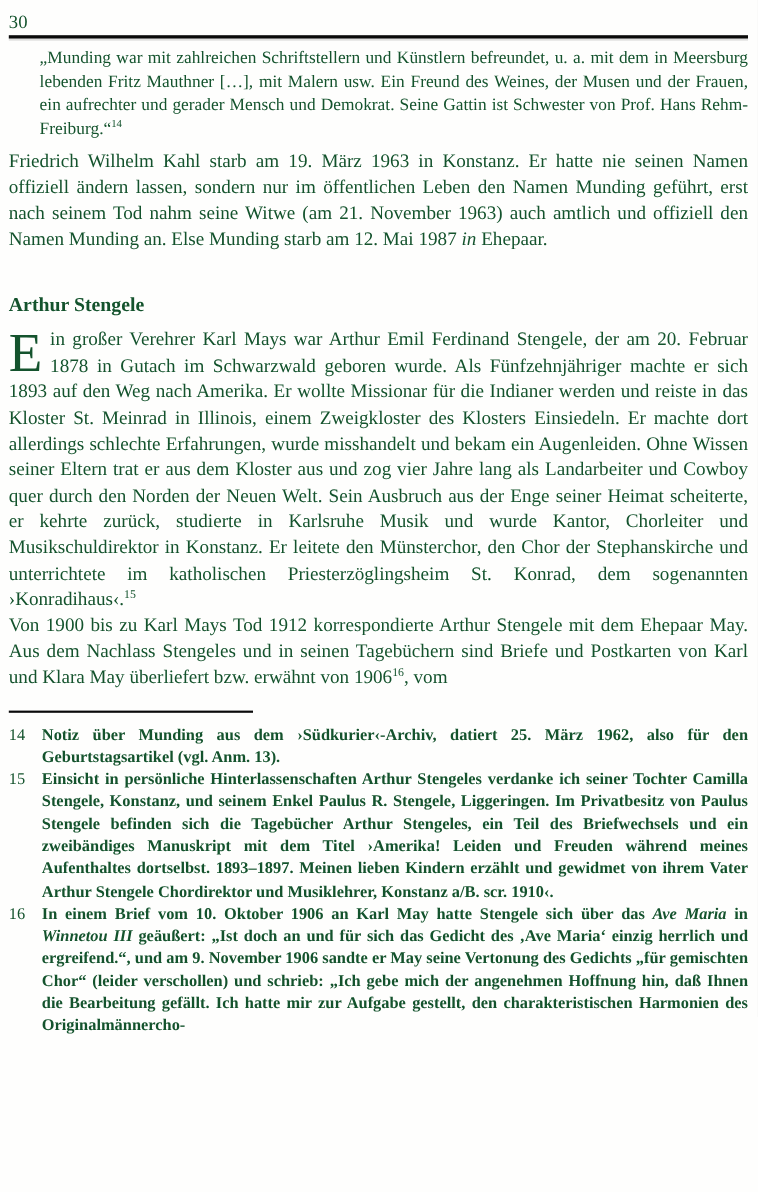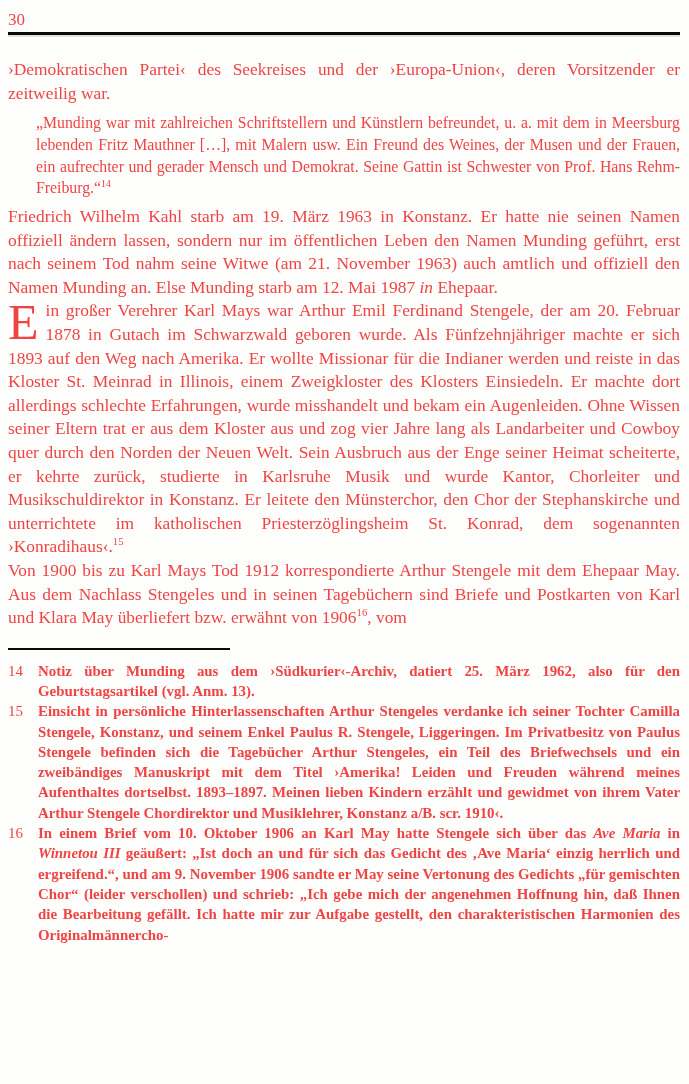--- a/index.html
+++ b/index.html
@@ -2,21 +2,21 @@
 <html lang="de"><head>
 <meta charset="utf-8">
 <style>
   html, body { margin: 0; padding: 0; background: #e8e8e8; }
   .page {
     position: relative;
     width: 689px;
     height: 1084px;
     margin: 0 auto;
     background: #fefefdff;
-    color: #ef4444;
+    color: #14532d;
     font-family: "Liberation Serif", "DejaVu Serif", serif;
     box-sizing: border-box;
     padding: 10px 9px 0 8px;
     overflow: hidden;
   }
   .page-head { margin-bottom: 0; }
   .page-number {
     font-size: 17px;
     line-height: 20px;
     display: inline-block;
@@ -81,26 +81,26 @@
 
 <div class="page">
 
   <header class="page-head">
     <span class="page-number">30</span>
     <div class="header-rule"></div>
   </header>
 
   <main>
 
-    <p class="para para-intro"><span>›Demokratischen Partei‹ des Seekreises und der ›Europa-Union‹, deren Vorsitzender er zeitweilig war.</span></p>
 
     <blockquote class="quote"><span>„Munding war mit zahlreichen Schriftstellern und Künstlern befreundet, u. a. mit dem in Meersburg lebenden Fritz Mauthner […], mit Malern usw. Ein Freund des Weines, der Musen und der Frauen, ein aufrechter und gerader Mensch und Demokrat. Seine Gattin ist Schwester von Prof. Hans Rehm-Freiburg.“</span><sup>14</sup></blockquote>
 
     <p class="para"><span>Friedrich Wilhelm Kahl starb am 19. März 1963 in Konstanz. Er hatte nie seinen Namen offiziell ändern lassen, sondern nur im öffentlichen Leben den Namen Munding geführt, erst nach seinem Tod nahm seine Witwe (am 21. November 1963) auch amtlich und offiziell den Namen Munding an. Else Munding starb am 12. Mai 1987 </span><i>in</i><span> Ehepaar.</span></p>
 
+    <h2 class="section-heading">Arthur Stengele</h2>
 
     <p class="para"><span class="dropcap">E</span><span><span>in großer Verehrer Karl Mays war Arthur Emil Ferdinand Stengele, der am 20. Februar 1878 in Gutach im Schwarzwald geboren wurde. Als Fünfzehnjähriger machte er sich 1893 auf den Weg nach Amerika. Er wollte Missionar für die Indianer werden und reiste in das Kloster St. Meinrad in Illinois, einem Zweigkloster des Klosters Einsiedeln. Er machte dort allerdings schlechte Erfahrungen, wurde misshandelt und bekam ein Augenleiden. Ohne Wissen seiner Eltern trat er aus dem Kloster aus und zog vier Jahre lang als Landarbeiter und Cowboy quer durch den Norden der Neuen Welt. Sein Ausbruch aus der Enge seiner Heimat scheiterte, er kehrte zurück, studierte in Karlsruhe Musik und wurde Kantor, Chorleiter und Musikschuldirektor in Konstanz. Er leitete den Münsterchor, den Chor der Stephanskirche und unterrichtete im katholischen Priesterzöglingsheim St. Konrad, dem sogenannten ›Konradihaus‹.</span><sup>15</sup></span></p>
 
     <p class="para"><span>Von 1900 bis zu Karl Mays Tod 1912 korrespondierte Arthur Stengele mit dem Ehepaar May. Aus dem Nachlass Stengeles und in seinen Tagebüchern sind Briefe und Postkarten von Karl und Klara May überliefert bzw. erwähnt von 1906</span><sup>16</sup><span>, vom</span></p>
 
   </main>
 
   <footer class="footnotes">
 
     <div class="fn-rule"></div>

